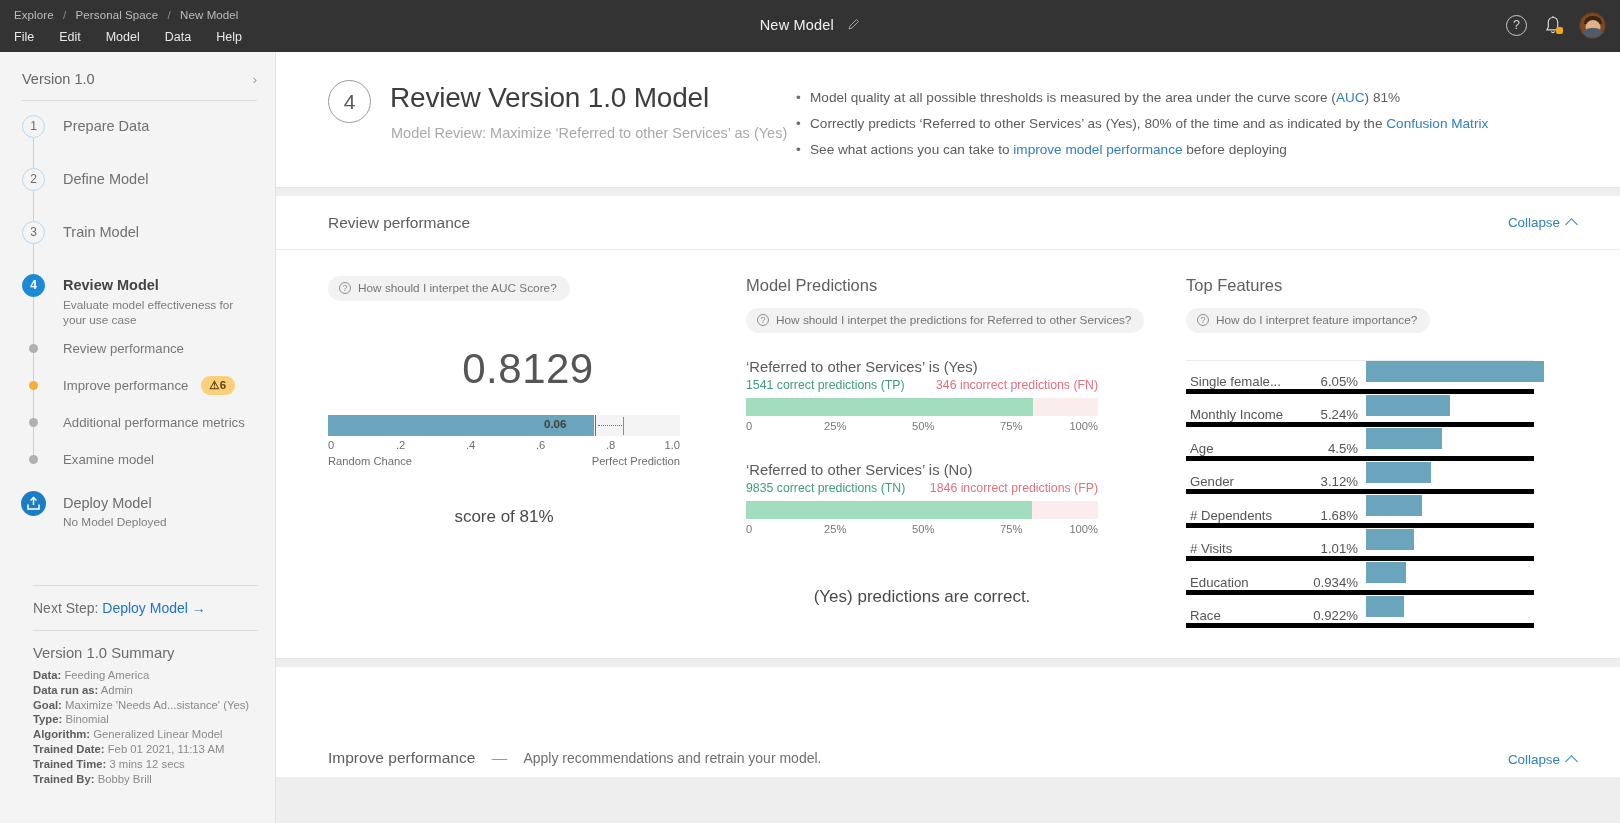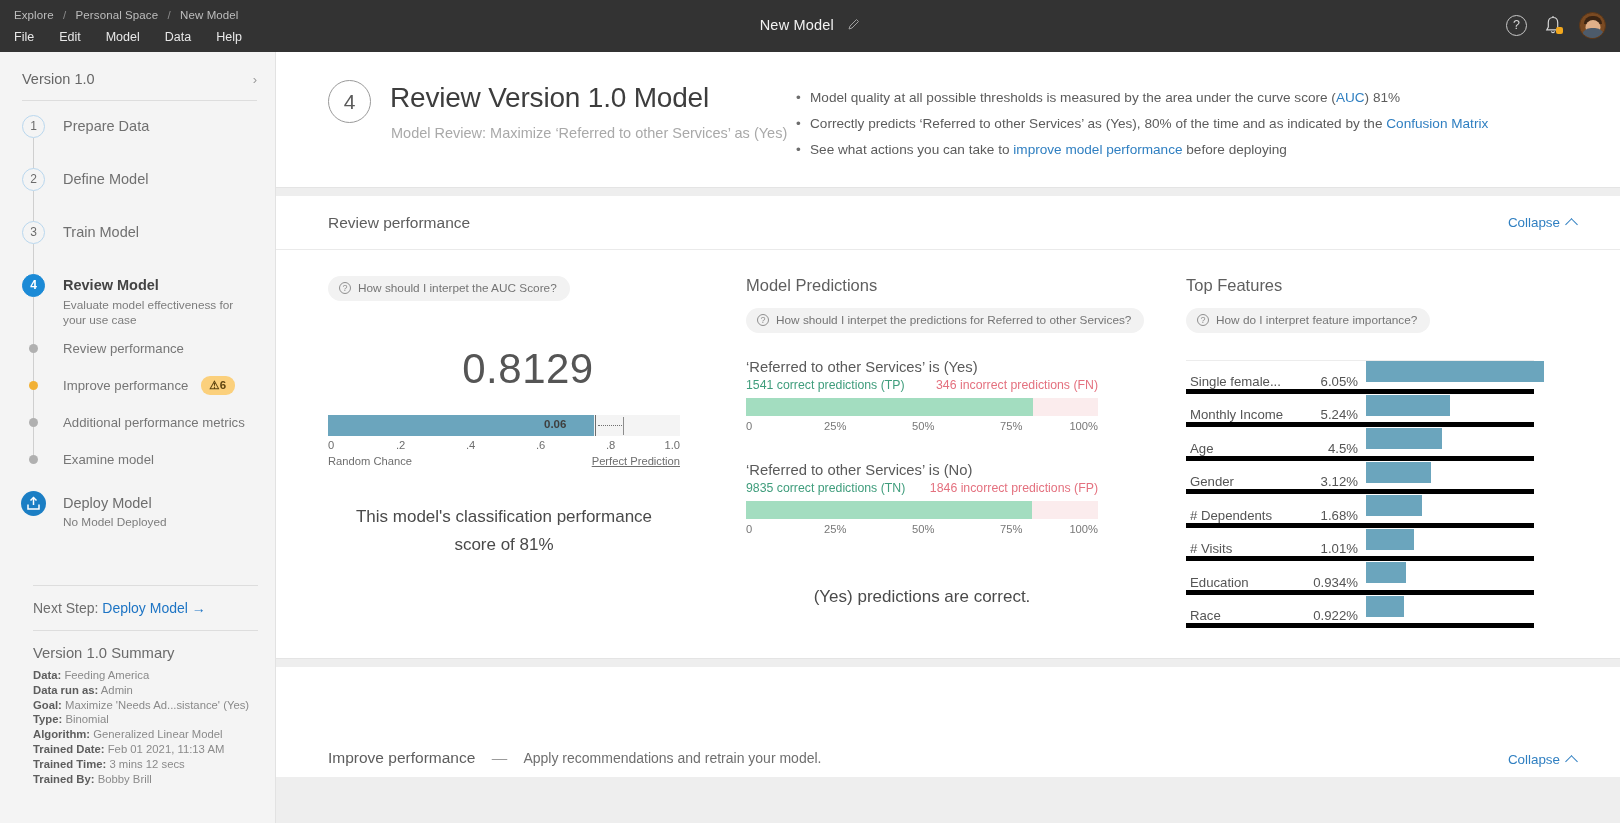--- a/index.html
+++ b/index.html
@@ -518,26 +518,25 @@
             <div class="auc-ticks">
               <span style="left:0;">0</span>
               <span style="left:68px;">.2</span>
               <span style="left:138px;">.4</span>
               <span style="left:208px;">.6</span>
               <span style="left:278px;">.8</span>
               <span style="right:0;">1.0</span>
             </div>
             <div class="auc-ends">
               <span style="left:0;">Random Chance</span>
-              <span style="right:0;text-decoration:underline;">Perfect Prediction</span>
+              <span style="right:0;">Perfect Prediction</span>
             </div>
           </div>
 
           <div class="auc-note">
-            <div>This model's classification performance</div>
             <div>score of 81%</div>
           </div>
         </div>
 
         <div class="col col-pred">
           <h3>Model Predictions</h3>
           <span class="pill">
             <span class="q">?</span>
             <span>How should I interpet the predictions for Referred to other Services?</span>
           </span>

